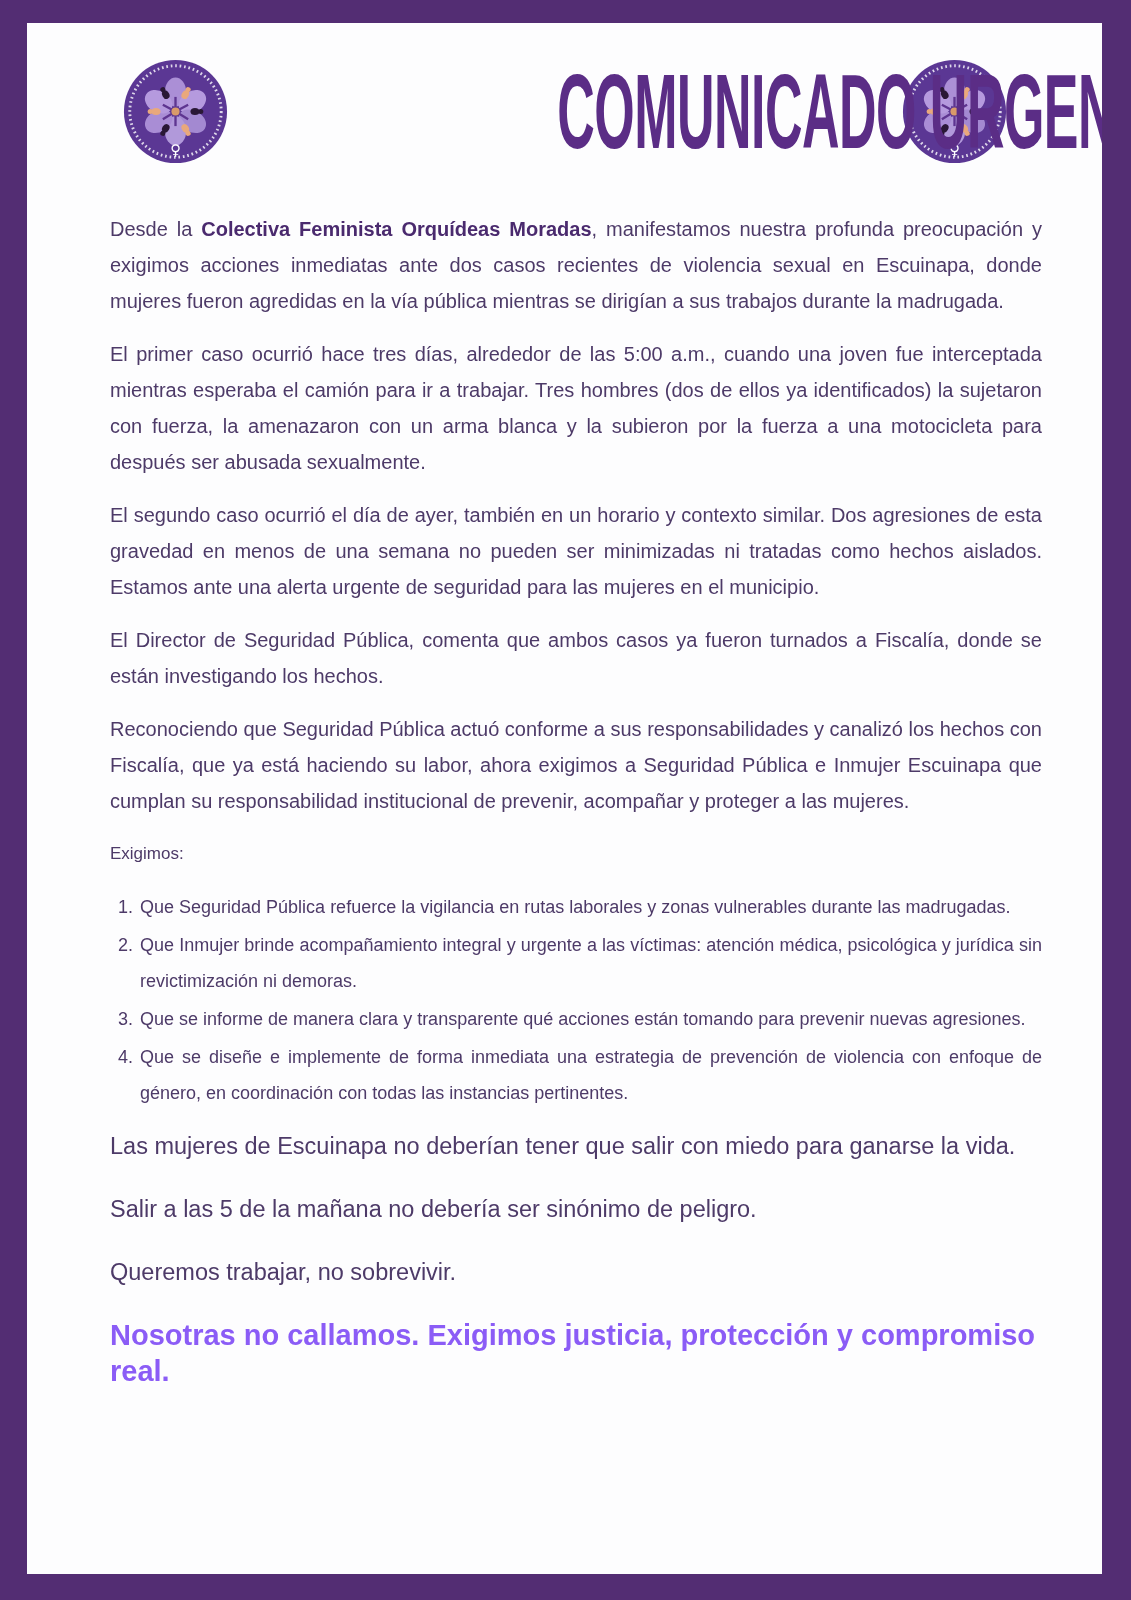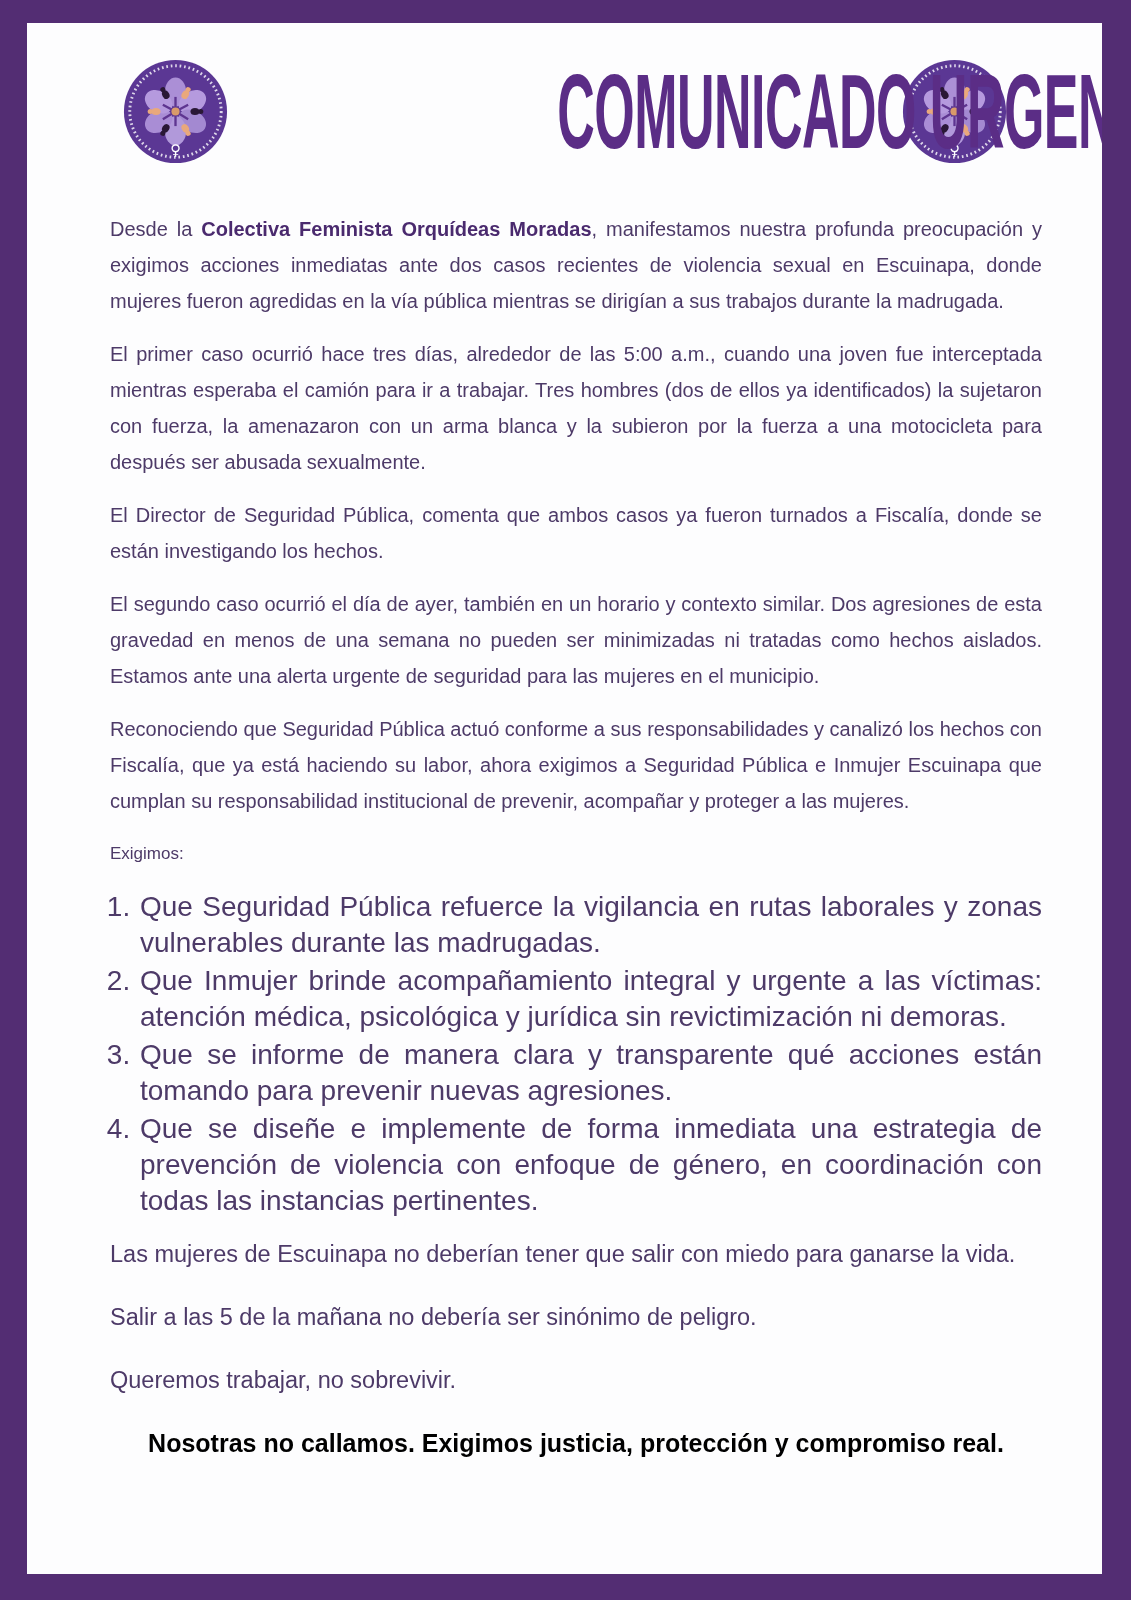--- a/index.html
+++ b/index.html
@@ -71,39 +71,39 @@
     font-size: 17px;
     line-height: 36px;
     color: #4d3a68;
   }
   ol.demands {
     margin: 14px 0 17px 0;
     padding-left: 28px;
     color: #4d3a68;
   }
   ol.demands li {
-    font-size: 28px;
+    font-size: 18px;
     line-height: 36px;
     text-align: justify;
     margin-bottom: 2px;
     padding-left: 2px;
   }
   .closing {
     margin: 0 0 27px 0;
     font-size: 23.5px;
     line-height: 36px;
     color: #4d3a68;
   }
   .footer-line {
     margin: 4px 0 0 0;
-    font-size: 25px;
+    font-size: 29px;
     line-height: 36px;
     font-weight: bold;
-    text-align: center;
-    color: #000000;
+    text-align: left;
+    color: #8b5cf6;
   }
 </style>
 </head>
 <body>
 
 <div class="page">
 
   <div class="header">
 
     <svg class="logo" viewBox="0 0 110 110" aria-hidden="true">
@@ -209,23 +209,23 @@
     </svg>
 
   </div>
 
   <div class="content">
 
     <p class="para"><span>Desde la </span><b>Colectiva Feminista Orquídeas Moradas</b><span>, manifestamos nuestra profunda preocupación y exigimos acciones inmediatas ante dos casos recientes de violencia sexual en Escuinapa, donde mujeres fueron agredidas en la vía pública mientras se dirigían a sus trabajos durante la madrugada.</span></p>
 
     <p class="para">El primer caso ocurrió hace tres días, alrededor de las 5:00 a.m., cuando una joven fue interceptada mientras esperaba el camión para ir a trabajar. Tres hombres (dos de ellos ya identificados) la sujetaron con fuerza, la amenazaron con un arma blanca y la subieron por la fuerza a una motocicleta para después ser abusada sexualmente.</p>
 
+    <p class="para">El segundo caso ocurrió el día de ayer, también en un horario y contexto similar. Dos agresiones de esta gravedad en menos de una semana no pueden ser minimizadas ni tratadas como hechos aislados. Estamos ante una alerta urgente de seguridad para las mujeres en el municipio.</p>
+
     <p class="para">El Director de Seguridad Pública, comenta que ambos casos ya fueron turnados a Fiscalía, donde se están investigando los hechos.</p>
-
-    <p class="para">El segundo caso ocurrió el día de ayer, también en un horario y contexto similar. Dos agresiones de esta gravedad en menos de una semana no pueden ser minimizadas ni tratadas como hechos aislados. Estamos ante una alerta urgente de seguridad para las mujeres en el municipio.</p>
 
     <p class="para">Reconociendo que Seguridad Pública actuó conforme a sus responsabilidades y canalizó los hechos con Fiscalía, que ya está haciendo su labor, ahora exigimos a Seguridad Pública e Inmujer Escuinapa que cumplan su responsabilidad institucional de prevenir, acompañar y proteger a las mujeres.</p>
 
     <p class="demands-heading">Exigimos:</p>
 
     <ol class="demands">
       <li>Que Seguridad Pública refuerce la vigilancia en rutas laborales y zonas vulnerables durante las madrugadas.</li>
       <li>Que Inmujer brinde acompañamiento integral y urgente a las víctimas: atención médica, psicológica y jurídica sin revictimización ni demoras.</li>
       <li>Que se informe de manera clara y transparente qué acciones están tomando para prevenir nuevas agresiones.</li>
       <li>Que se diseñe e implemente de forma inmediata una estrategia de prevención de violencia con enfoque de género, en coordinación con todas las instancias pertinentes.</li>

